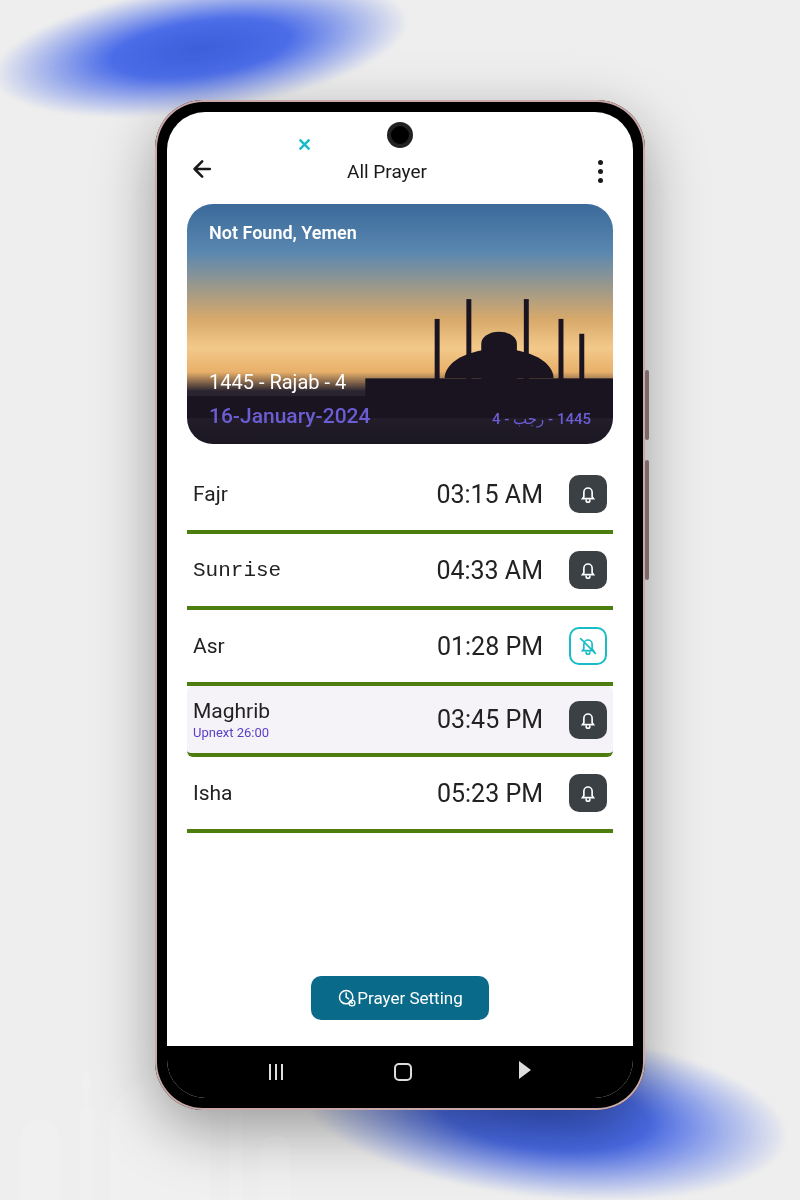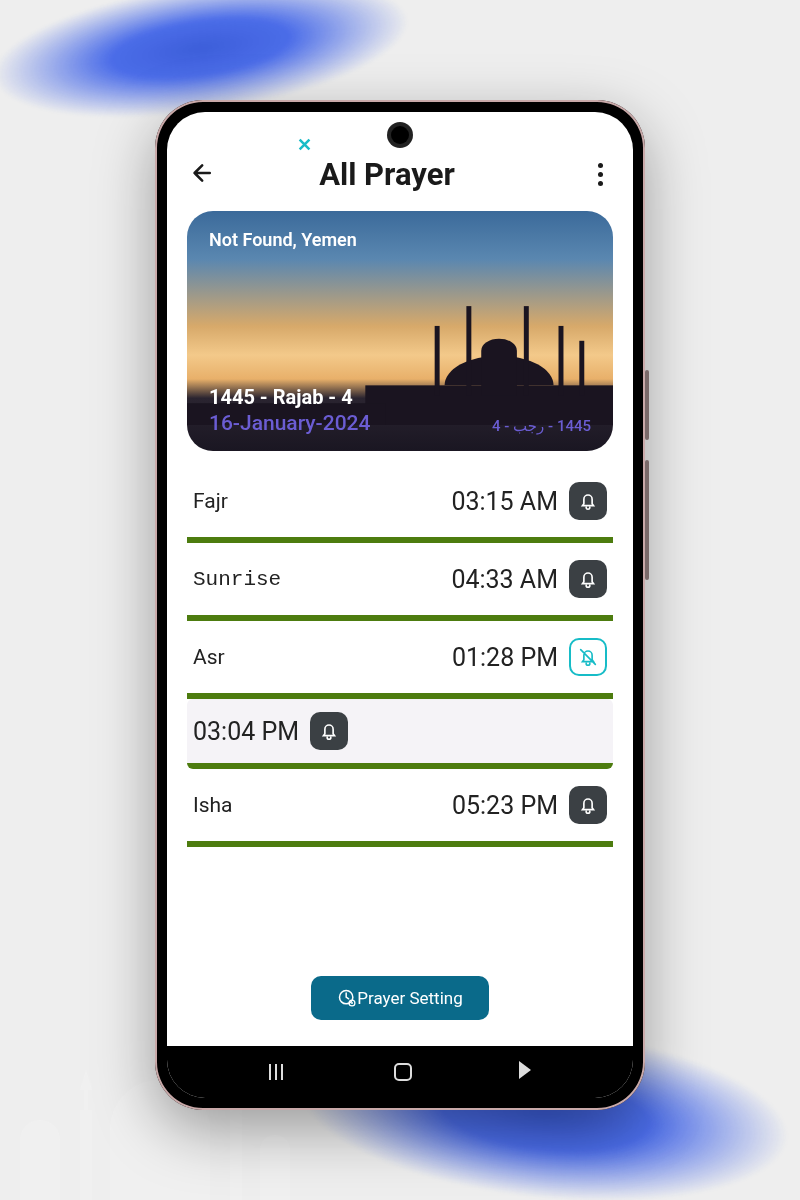--- a/index.html
+++ b/index.html
@@ -87,22 +87,22 @@
   .appbar {
     padding: 44px 20px 10px 20px;
     display: flex;
     align-items: center;
     gap: 14px;
   }
   .back-arrow svg { width: 26px; height: 26px; }
   .appbar-title {
     flex: 1;
     text-align: center;
-    font-size: 31px;
-    font-weight: 700;
+    font-size: 19px;
+    font-weight: 400;
     color: #1a1a1a;
     margin-left: -26px;
   }
   .more-dots {
     width: 26px; height: 26px;
     display: flex;
     flex-direction: column;
     align-items: center;
     justify-content: center;
     gap: 4px;
@@ -129,24 +129,24 @@
   }
   .hero-location {
     position: absolute;
     top: 18px; left: 22px;
     color: #fff;
     font-size: 18px;
     font-weight: 600;
   }
   .hero-hijri {
     position: absolute;
-    bottom: 42px; left: 22px;
+    bottom: 50px; left: 22px;
     color: #fff;
     font-size: 20px;
-    font-weight: 700;
+    font-weight: 400;
   }
   .hero-greg {
     position: absolute;
     bottom: 16px; left: 22px;
     color: #6b5dd3;
     font-size: 21px;
     font-weight: 500;
   }
   .hero-arabic {
     position: absolute;
@@ -161,22 +161,22 @@
   
   .list {
     flex: 1;
     padding: 0 20px;
     overflow-y: auto;
   }
   .row {
     display: flex;
     align-items: center;
     padding: 17px 6px;
-    border-bottom: 6px solid #4d7c0f;
-    gap: 5px;
+    border-bottom: 4px solid #4d7c0f;
+    gap: 20px;
   }
   .row.highlight {
     background: #f5f3f7;
     border-radius: 6px;
     padding: 13px 6px;
   }
   .row-name {
     flex: 1;
     font-size: 21px;
     color: #222;
@@ -321,21 +321,25 @@
             <div class="row-name">Asr</div>
           </div>
           <div class="row-time">01:28 PM</div>
           <div class="bell-btn off">
             <svg viewBox="0 0 24 24">
               <path fill="none" stroke="#17bcc7" stroke-width="1.8" stroke-linecap="round" d="M6 17 h12 l-1.5 -2 v-5 a4.5 4.5 0 0 0 -9 0 v5 Z M10 19 a2 2 0 0 0 4 0 M4 4 L20 20"></path>
             </svg>
           </div>
         </div>
         <div class="row highlight">
-          <div class="row-time">03:04 PM</div>
+          <div style="flex: 1 1 0%;">
+            <div class="row-name">Maghrib</div>
+            <div class="row-sub">Upnext 26:00</div>
+          </div>
+          <div class="row-time">03:45 PM</div>
           <div class="bell-btn on">
             <svg viewBox="0 0 24 24">
               <path fill="none" stroke="#fff" stroke-width="1.8" stroke-linecap="round" d="M6 17 h12 l-1.5 -2 v-5 a4.5 4.5 0 0 0 -9 0 v5 Z M10 19 a2 2 0 0 0 4 0"></path>
             </svg>
           </div>
         </div>
         <div class="row">
           <div style="flex: 1 1 0%;">
             <div class="row-name">Isha</div>
           </div>

